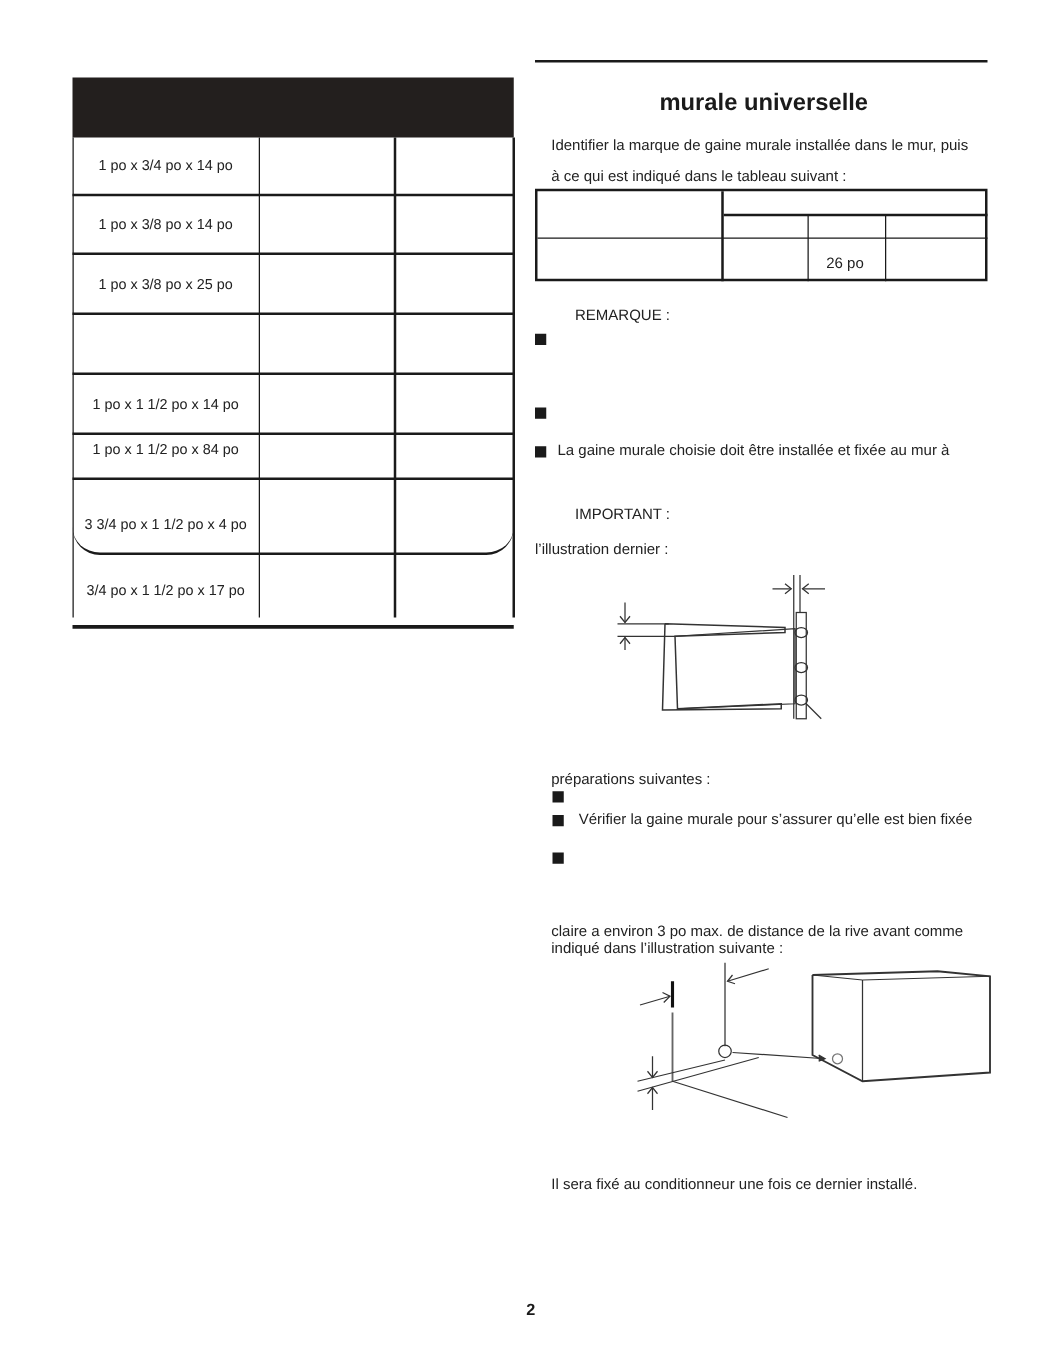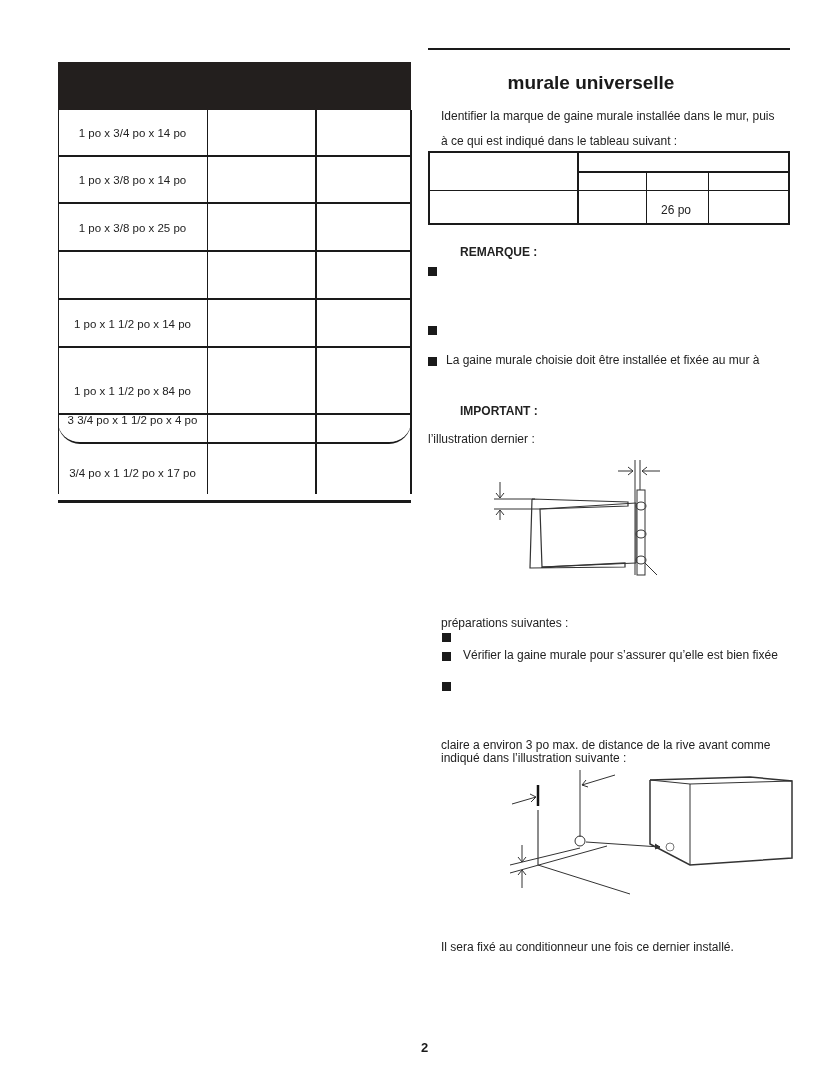--- a/index.html
+++ b/index.html
@@ -8,24 +8,24 @@
   .abs { position: absolute; }
   .ltable-head { position: absolute; left: 58px; top: 62px; width: 353px; height: 48px; background: #231f1e; }
   .lrow { position: absolute; left: 58px; width: 353px; height: 47px; border-bottom: 2px solid #1a1a1a; box-sizing: border-box; padding-left: 16px; }
   .lcell { position: absolute; top: 0; height: 100%; display: flex; align-items: center; justify-content: center;
            font-size: 11.5px; color: #222; }
   .lcol1 { left: 0; width: 149px; }
   .lvline { position: absolute; background: #1a1a1a; }
 
   
   .rule { position: absolute; left: 428px; top: 48px; width: 362px; height: 2px; background: #1a1a1a; }
-  .title { position: absolute; left: 410px; top: 72px; width: 362px; text-align: center;
+  .title { position: absolute; left: 430px; top: 72px; width: 362px; text-align: center;
            font-size: 19px; font-weight: bold; color: #1a1a1a; }
   .para { position: absolute; font-size: 12px; color: #222; white-space: nowrap; }
-  .bold { font-weight: bold; padding-left: 32px; }
+  .bold { font-weight: normal; padding-left: 32px; }
   .bullet { position: absolute; width: 9px; height: 9px; background: #1a1a1a; }
 
   .rtable { position: absolute; left: 428px; top: 151px; width: 362px; height: 74px;
             border: 2px solid #1a1a1a; box-sizing: border-box; }
   .rline { position: absolute; background: #1a1a1a; }
   .rcell-text { position: absolute; font-size: 12px; color: #222; }
 
   .pagenum { position: absolute; left: 421px; top: 1040px; font-size: 13px; font-weight: bold; }
 </style>
 </head>
@@ -42,21 +42,21 @@
   </div>
   <div class="lrow" style="top:205px;">
     <div class="lcell lcol1">1 po x 3/8 po x 25 po</div>
   </div>
   <div class="lrow" style="top:253px;">
     <div class="lcell lcol1"></div>
   </div>
   <div class="lrow" style="top:301px;">
     <div class="lcell lcol1">1 po x 1 1/2 po x 14 po</div>
   </div>
-  <div class="lrow" style="top:368px;">
+  <div class="lrow" style="top:337px;">
     <div class="lcell lcol1">1 po x 1 1/2 po x 84 po</div>
   </div>
   <div class="lrow" style="top:397px;border-radius:22px;">
     <div class="lcell lcol1">3 3/4 po x 1 1/2 po x 4 po</div>
   </div>
   <div class="lrow" style="top:445px; height:58px; border-bottom:3px solid #1a1a1a;">
     <div class="lcell lcol1">3/4 po x 1 1/2 po x 17 po</div>
   </div>
 
   <div class="lvline" style="left:58px; top:110px; width:1px; height:384px;"></div>

